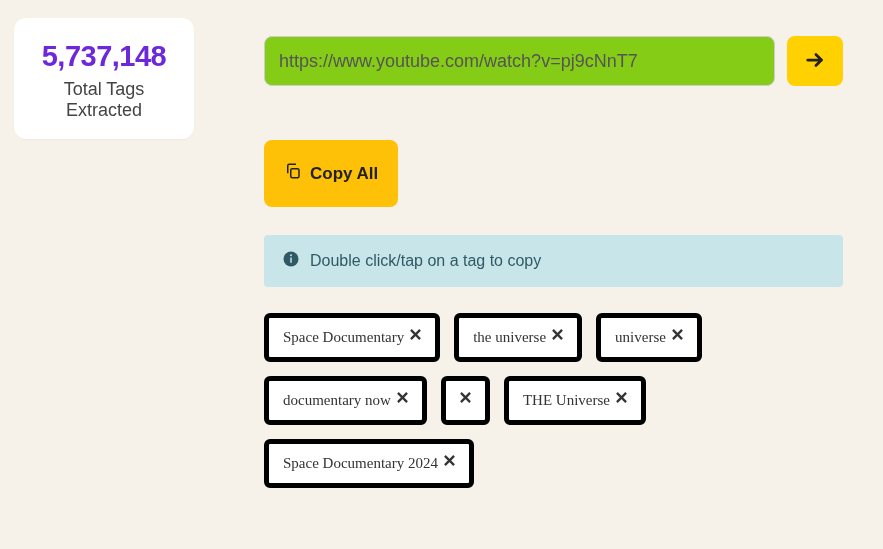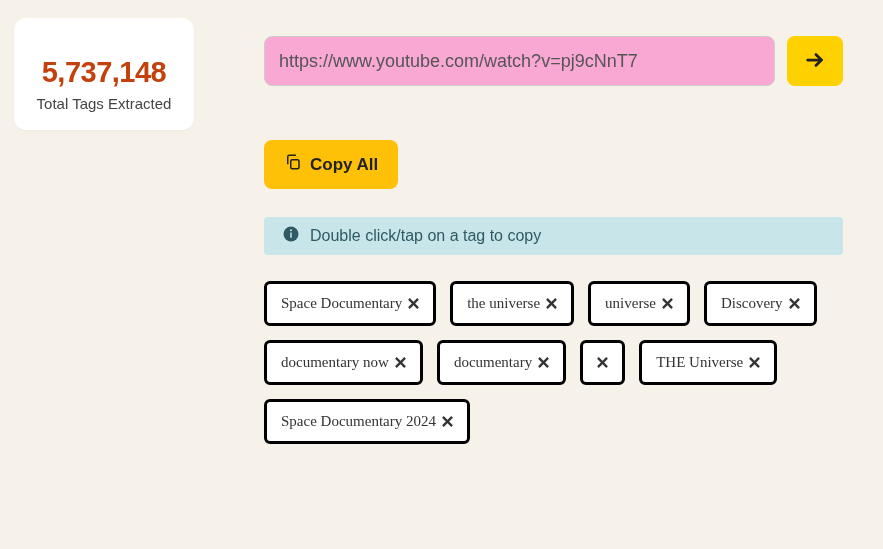--- a/index.html
+++ b/index.html
@@ -21,27 +21,26 @@
       border-radius: 12px;
       padding: 22px 14px 18px 14px;
       width: 180px;
       text-align: center;
       box-shadow: 0 1px 2px rgba(0,0,0,0.03);
     }
     .stats-number {
       font-family: -apple-system, BlinkMacSystemFont, "Segoe UI", Arial, sans-serif;
       font-size: 29px;
       font-weight: 800;
-      color: #c2410c;
+      color: #6d28d9;
       letter-spacing: -0.5px;
-      margin-top: 16px;
     }
     .stats-label {
       font-family: -apple-system, BlinkMacSystemFont, "Segoe UI", Arial, sans-serif;
-      font-size: 15px;
+      font-size: 18px;
       color: #444;
       margin-top: 6px;
       font-weight: 400;
     }
     .main {
       flex: 1;
       display: flex;
       flex-direction: column;
       padding-top: 18px;
     }
@@ -52,81 +51,81 @@
     }
     .url-input {
       flex: 1;
       height: 50px;
       border: 1px solid #ccc;
       border-radius: 8px;
       padding: 0 14px;
       font-size: 18px;
       font-family: -apple-system, BlinkMacSystemFont, "Segoe UI", Arial, sans-serif;
       color: #555;
-      background: #f9a8d4;
+      background: #84cc16;
       outline: none;
     }
     .go-button {
       width: 56px;
       height: 50px;
       background: #ffd100;
       border: none;
       border-radius: 8px;
       display: flex;
       align-items: center;
       justify-content: center;
       cursor: pointer;
     }
     .go-button svg { width: 22px; height: 22px; }
     .copy-all {
       margin-top: 54px;
       align-self: flex-start;
       background: #ffc107;
       border: none;
       border-radius: 8px;
-      padding: 13px 20px;
+      padding: 22px 20px;
       font-family: -apple-system, BlinkMacSystemFont, "Segoe UI", Arial, sans-serif;
       font-size: 17px;
       font-weight: 800;
       color: #222;
       cursor: pointer;
       display: inline-flex;
       align-items: center;
       gap: 8px;
     }
     .copy-all svg { width: 18px; height: 18px; }
     .info-bar {
       margin-top: 28px;
       background: #c8e5ea;
       border-radius: 4px;
-      padding: 8px 18px;
+      padding: 15px 18px;
       display: flex;
       align-items: center;
       gap: 10px;
       font-family: -apple-system, BlinkMacSystemFont, "Segoe UI", Arial, sans-serif;
       font-size: 16px;
       color: #2f5a63;
     }
     .info-bar svg { width: 18px; height: 18px; flex-shrink: 0; }
     .tags-area {
       margin-top: 26px;
       display: flex;
       flex-wrap: wrap;
       gap: 14px;
     }
     .tag {
       background: #fff;
-      border: 3px solid #000000;
+      border: 5px solid #000000;
       border-radius: 6px;
       padding: 11px 14px;
       font-family: Georgia, 'Times New Roman', serif;
       font-size: 15px;
       color: #333;
       display: inline-flex;
-      align-items: center;
+      align-items: flex-start;
       gap: 6px;
       cursor: pointer;
     }
     .tag-close {
       display: inline-flex;
       align-items: center;
       justify-content: center;
     }
     .tag-close svg { width: 11px; height: 11px; }
   </style>
@@ -195,39 +194,21 @@
         <div class="tag">
           <span>universe</span>
           <span class="tag-close">
             <svg viewBox="0 0 12 12">
               <line x1="1" y1="1" x2="11" y2="11" stroke="#333" stroke-width="2.5"></line>
               <line x1="11" y1="1" x2="1" y2="11" stroke="#333" stroke-width="2.5"></line>
             </svg>
           </span>
         </div>
         <div class="tag">
-          <span>Discovery</span>
-          <span class="tag-close">
-            <svg viewBox="0 0 12 12">
-              <line x1="1" y1="1" x2="11" y2="11" stroke="#333" stroke-width="2.5"></line>
-              <line x1="11" y1="1" x2="1" y2="11" stroke="#333" stroke-width="2.5"></line>
-            </svg>
-          </span>
-        </div>
-        <div class="tag">
           <span>documentary now</span>
-          <span class="tag-close">
-            <svg viewBox="0 0 12 12">
-              <line x1="1" y1="1" x2="11" y2="11" stroke="#333" stroke-width="2.5"></line>
-              <line x1="11" y1="1" x2="1" y2="11" stroke="#333" stroke-width="2.5"></line>
-            </svg>
-          </span>
-        </div>
-        <div class="tag">
-          <span>documentary</span>
           <span class="tag-close">
             <svg viewBox="0 0 12 12">
               <line x1="1" y1="1" x2="11" y2="11" stroke="#333" stroke-width="2.5"></line>
               <line x1="11" y1="1" x2="1" y2="11" stroke="#333" stroke-width="2.5"></line>
             </svg>
           </span>
         </div>
         <div class="tag">
           <span class="tag-close">
             <svg viewBox="0 0 12 12">

